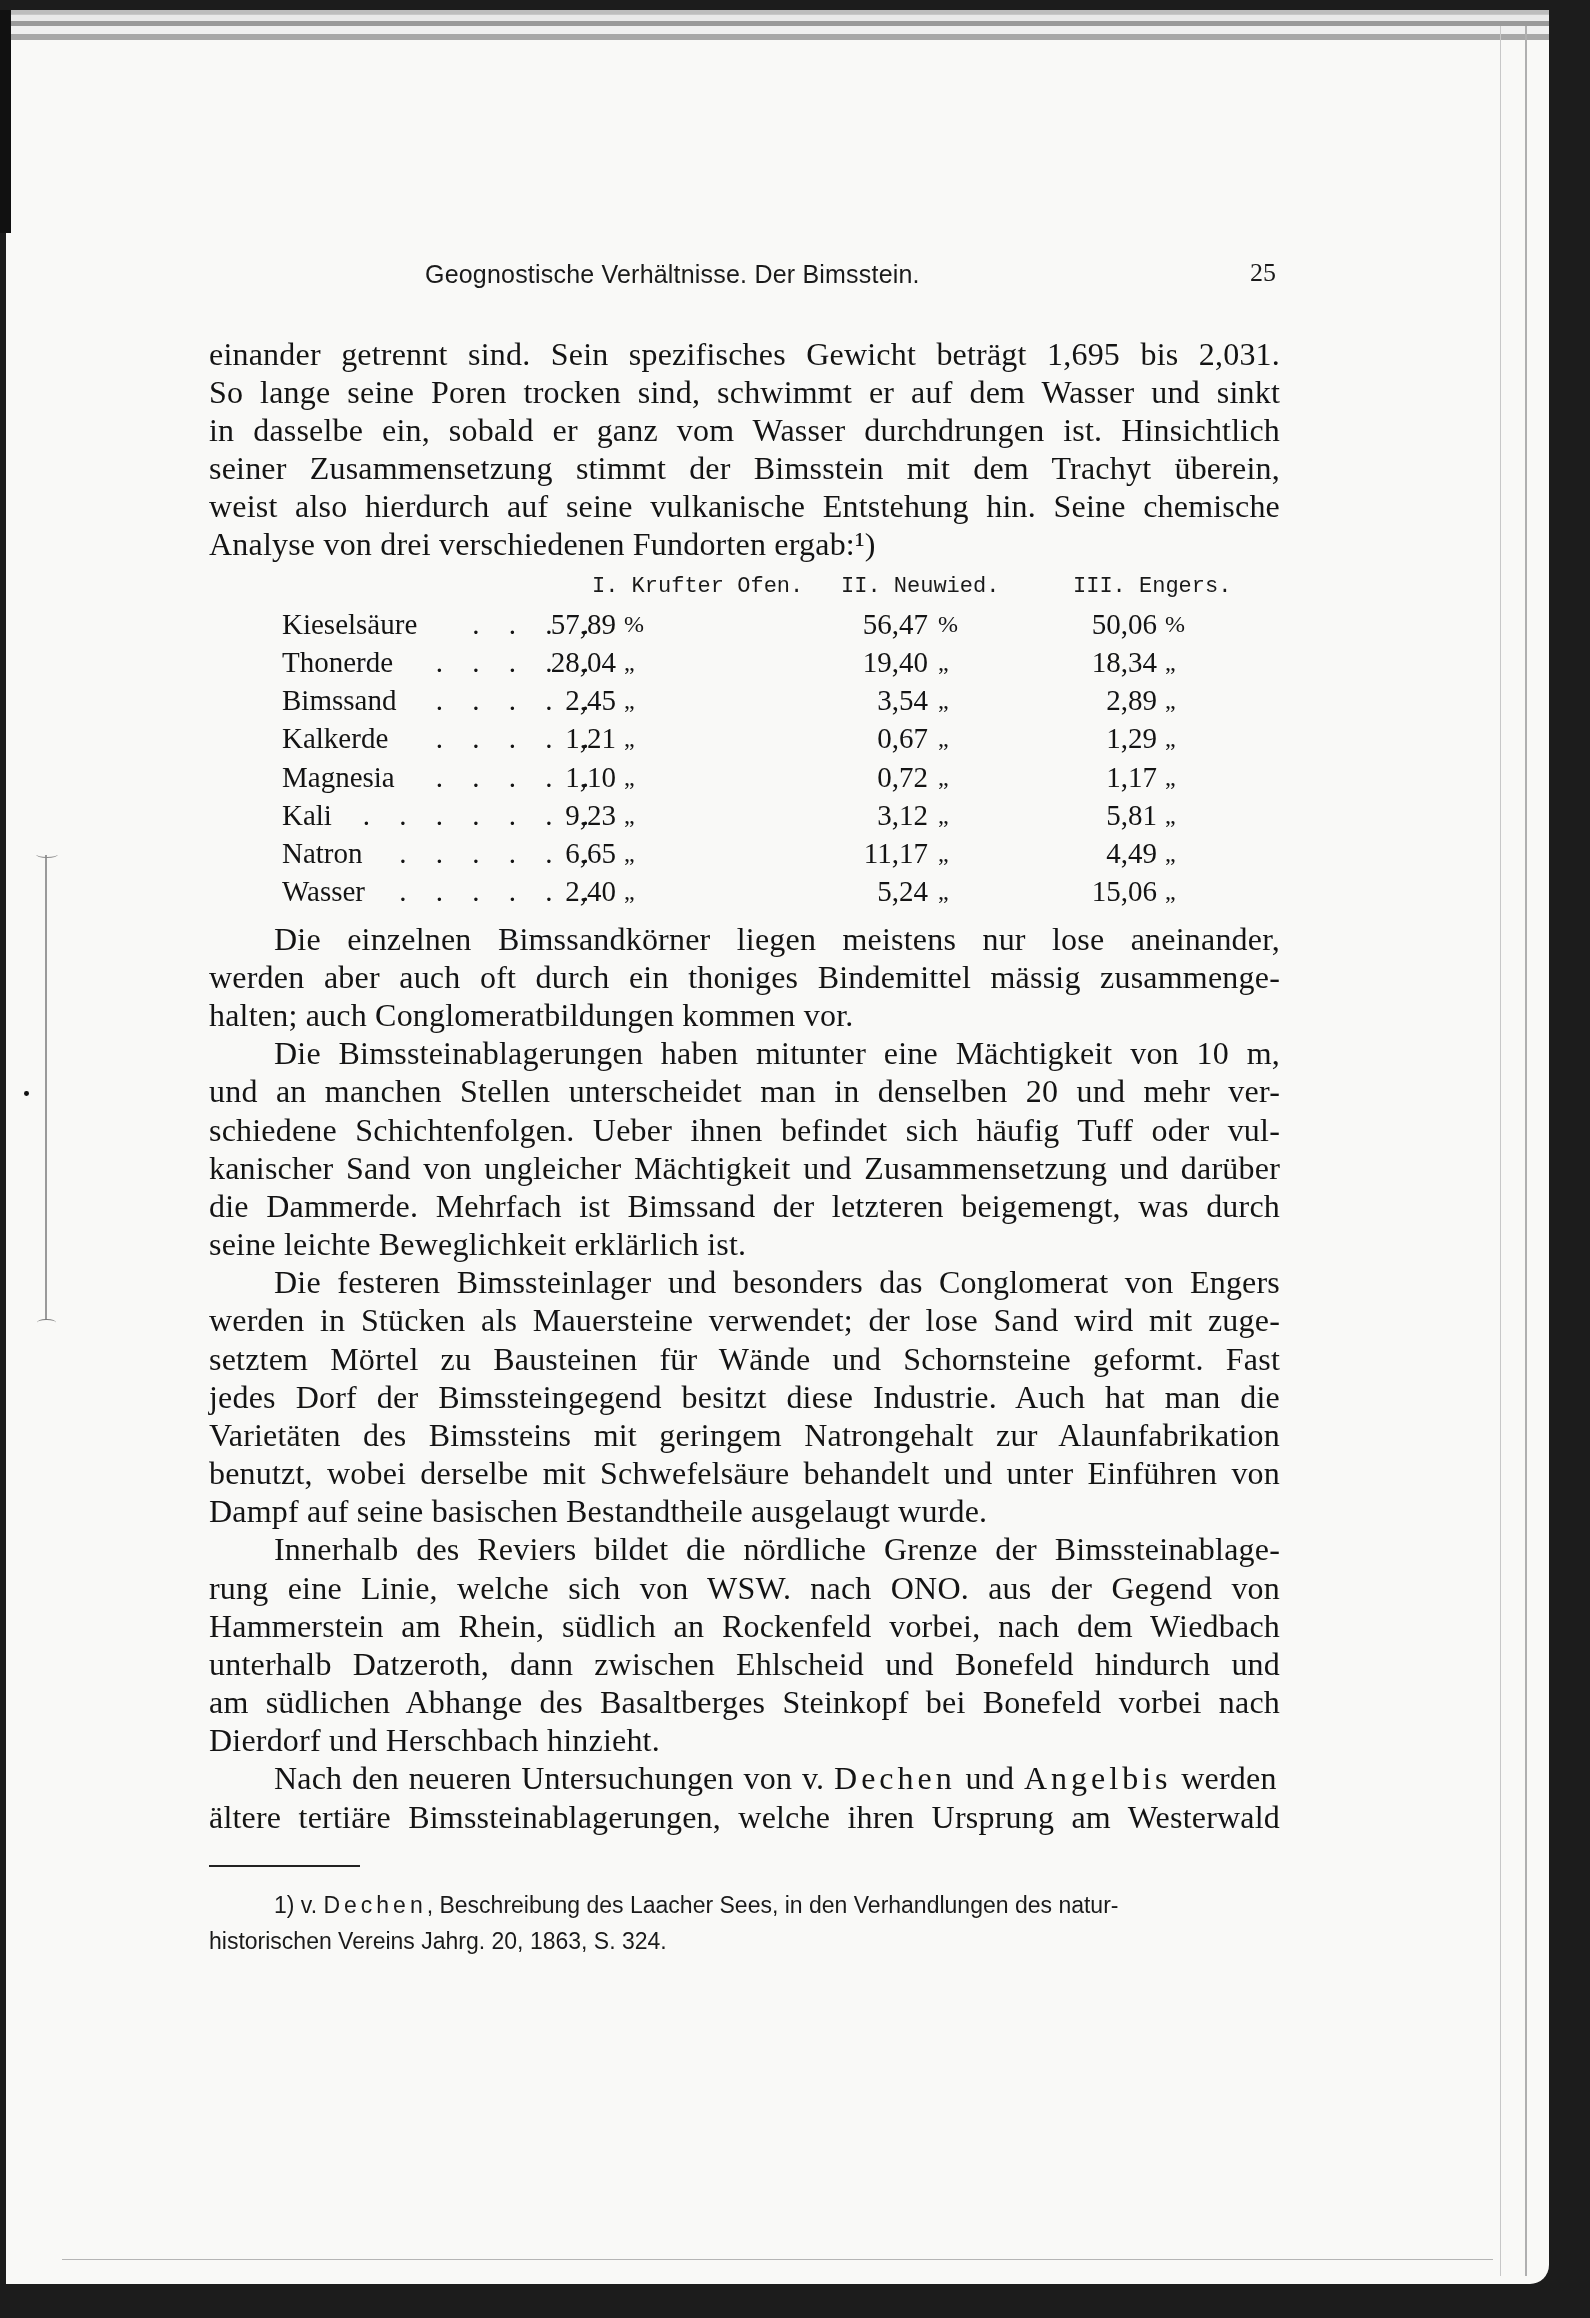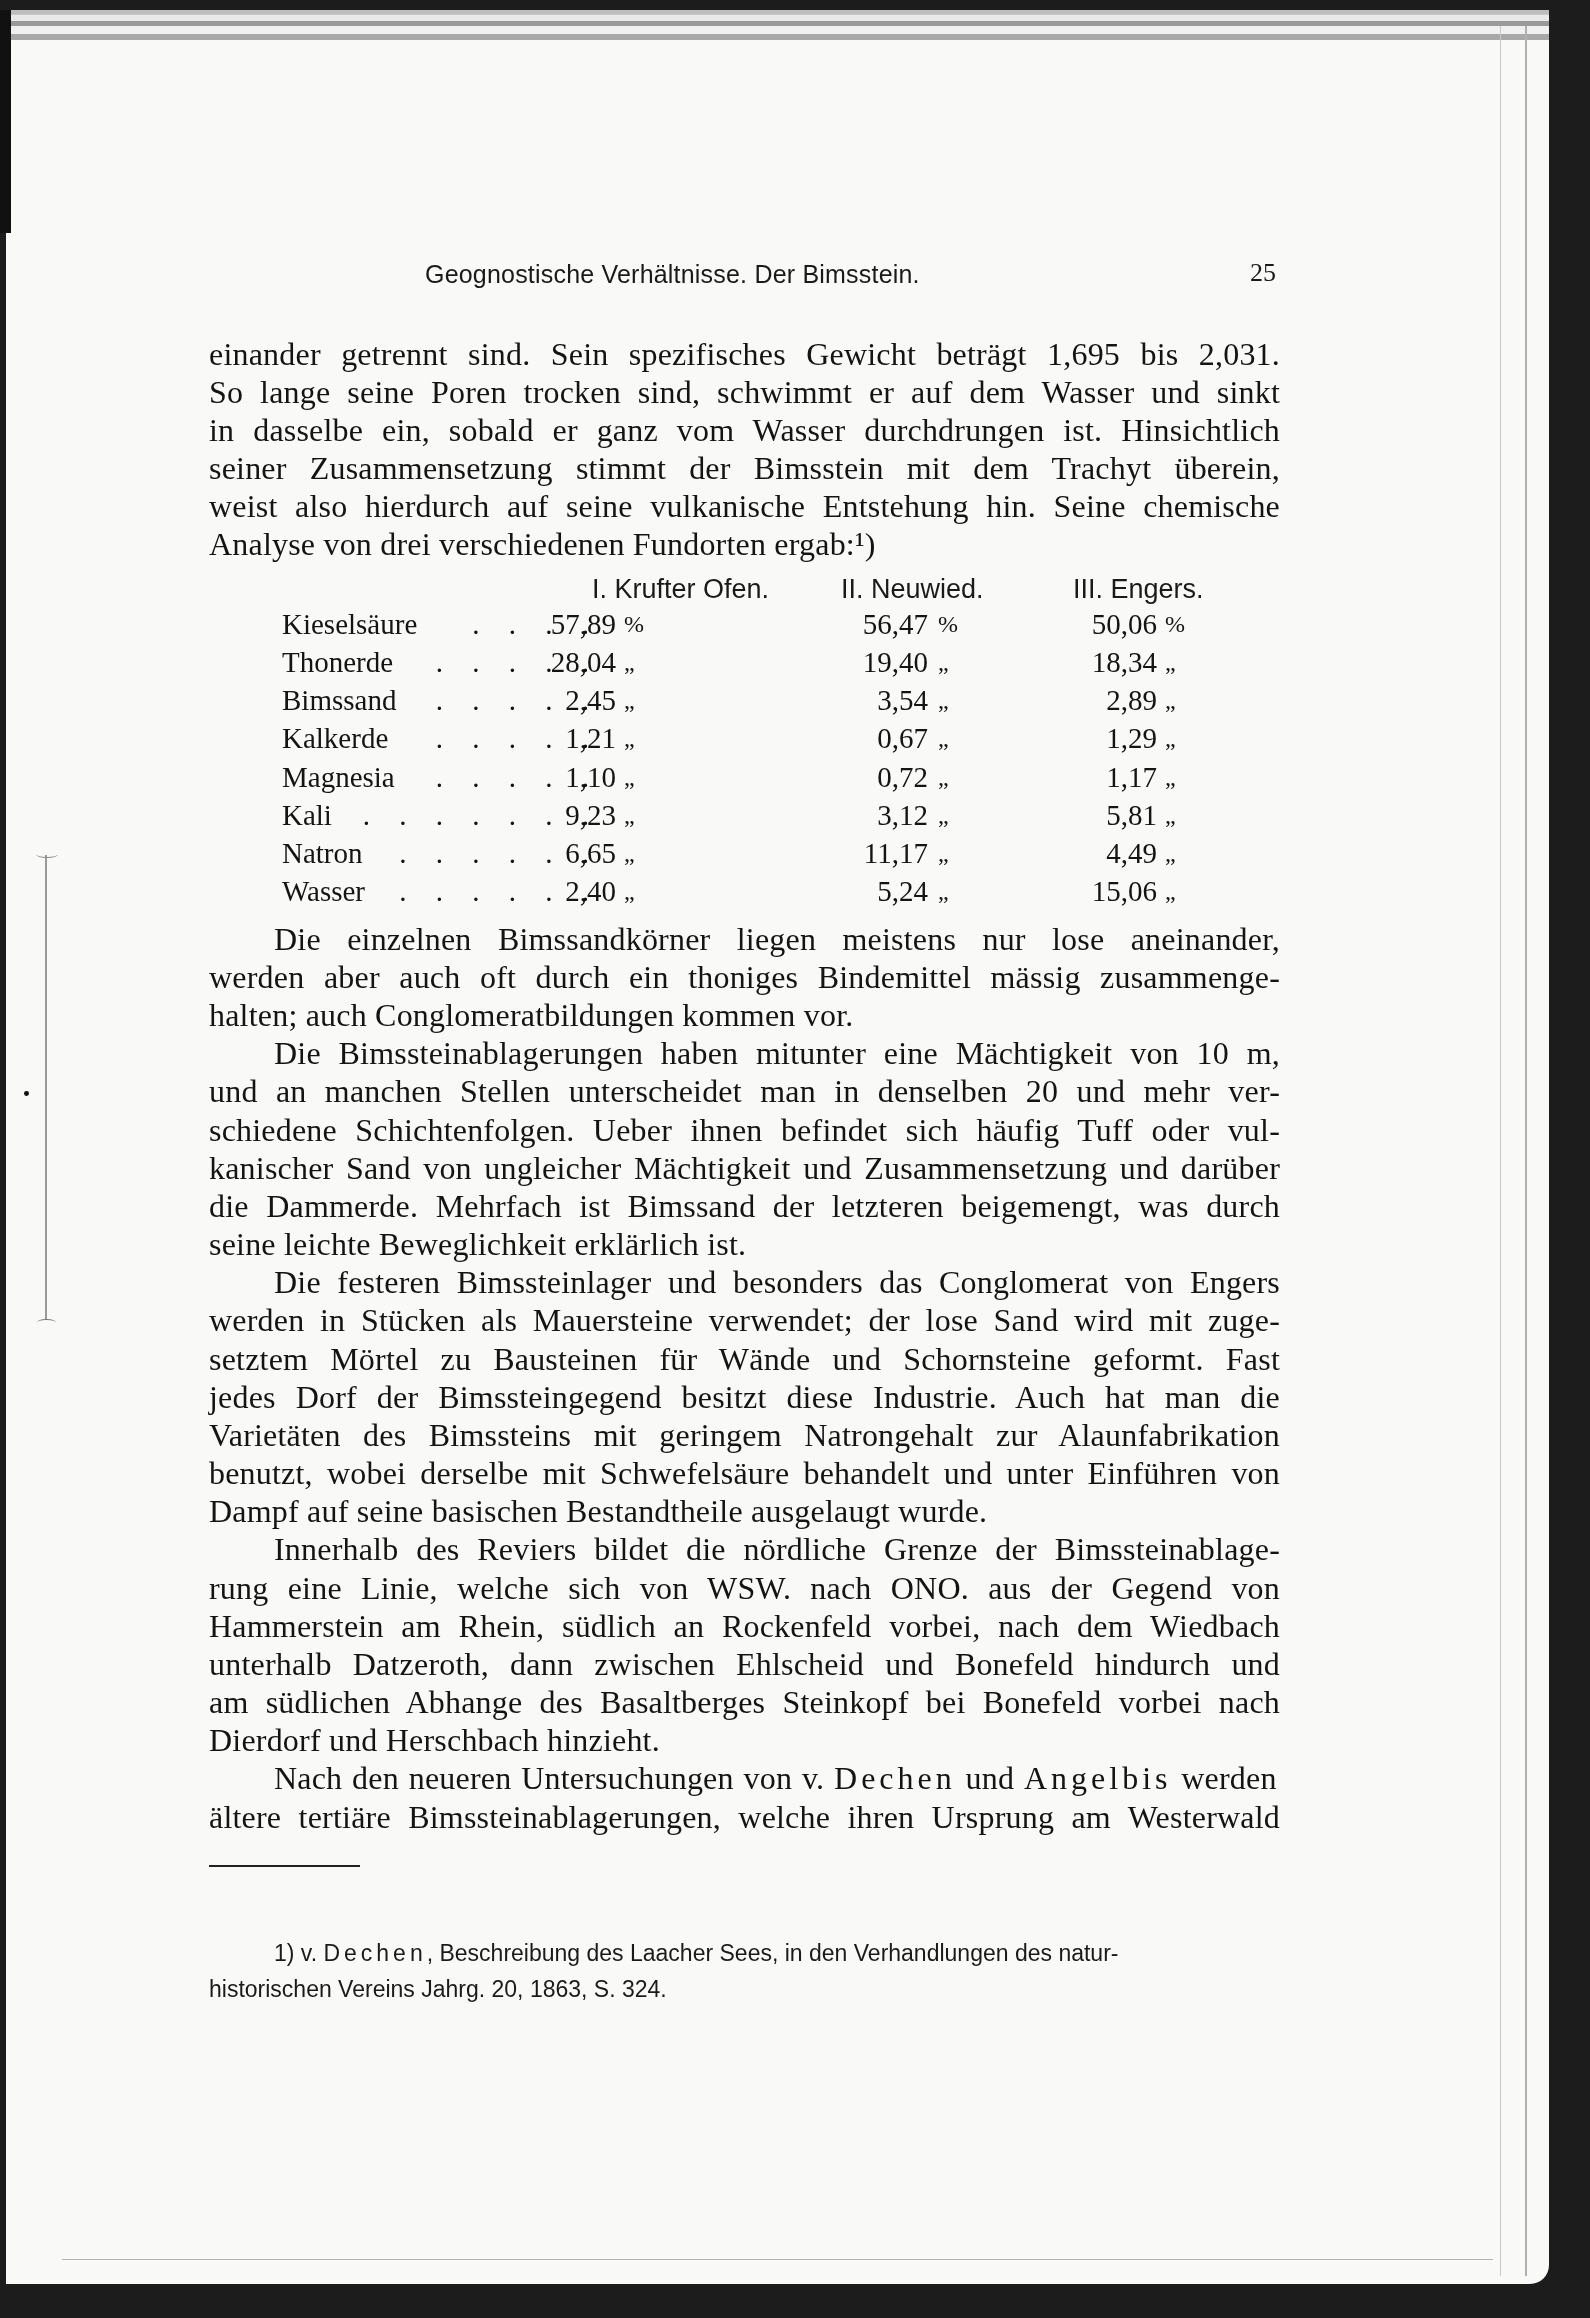--- a/index.html
+++ b/index.html
@@ -13,32 +13,32 @@
   .margin-mark::before { content:""; position:absolute; left:-9.5px; top:-4.8px; width:22px; height:6.4px; border-bottom:1.6px solid #8a8a8a; border-radius:50%; }
   .margin-mark::after { content:""; position:absolute; left:-8px; bottom:-6.4px; width:19px; height:6.4px; border-top:1.6px solid #7a7a7a; border-radius:50%; }
   .margin-dot { position:absolute; left:24px; top:1091px; width:4.8px; height:4.8px; border-radius:50%; background:#111; }
 
   .line { position:absolute; left:209px; width:1071px; font-size:32px; line-height:37px; color:#141414; white-space:nowrap; font-family:"Liberation Serif", serif; text-align:justify; text-align-last:justify; letter-spacing:0.2px; }
   .line.last { text-align-last:left; }
   .line.indent { left:274px; width:1006px; }
   .running-head { position:absolute; left:425px; top:260px; font-size:25px; color:#1a1a1a; font-family:"Liberation Sans", sans-serif; letter-spacing:0.2px; }
   .page-number { position:absolute; left:1250px; top:258px; font-size:26px; color:#1a1a1a; font-family:"Liberation Serif", serif; }
 
-  .tbl-head { position:absolute; top:574px; font-size:27px; color:#1a1a1a; font-family:Liberation Sans, sans-serif; white-space:nowrap; }
+  .tbl-head { position:absolute; top:574px; font-size:22px; color:#1a1a1a; font-family:Liberation Mono, monospace; white-space:nowrap; }
   .tbl-row { position:absolute; left:282px; width:1002px; height:37px; font-size:29px; line-height:37px; color:#141414; font-family:"Liberation Serif", serif; }
   .tbl-row .label { position:absolute; left:0; }
   .tbl-row .leader { position:absolute; left:0; width:318px; text-align:right; letter-spacing:11px; }
   .tbl-row .val { position:absolute; text-align:right;font-family:Liberation Serif, serif; }
   .tbl-row .unit { position:absolute; font-size:24px; }
   .v1 { right:668px; } .u1 { left:342px; }
   .v2 { right:356px;margin-left:32px; } .u2 { left:656px; }
   .v3 { right:127px; } .u3 { left:883px; }
 
   .fn-rule { position:absolute; left:209px; top:1865px; width:151px; height:1.6px; background:#222; }
-  .fn-line { position:absolute; font-size:23px; line-height:32px; color:#1a1a1a; font-family:"Liberation Sans", sans-serif; white-space:nowrap;margin-top:48px; }
+  .fn-line { position:absolute; font-size:23px; line-height:32px; color:#1a1a1a; font-family:"Liberation Sans", sans-serif; white-space:nowrap; }
   .spaced { letter-spacing:4px; }
 </style>
 </head>
 <body>
 
 <div class="page">
   <div class="left-shadow"></div>
   <div class="page-edge-strips"></div>
   <div class="bottom-rule"></div>
 </div>

